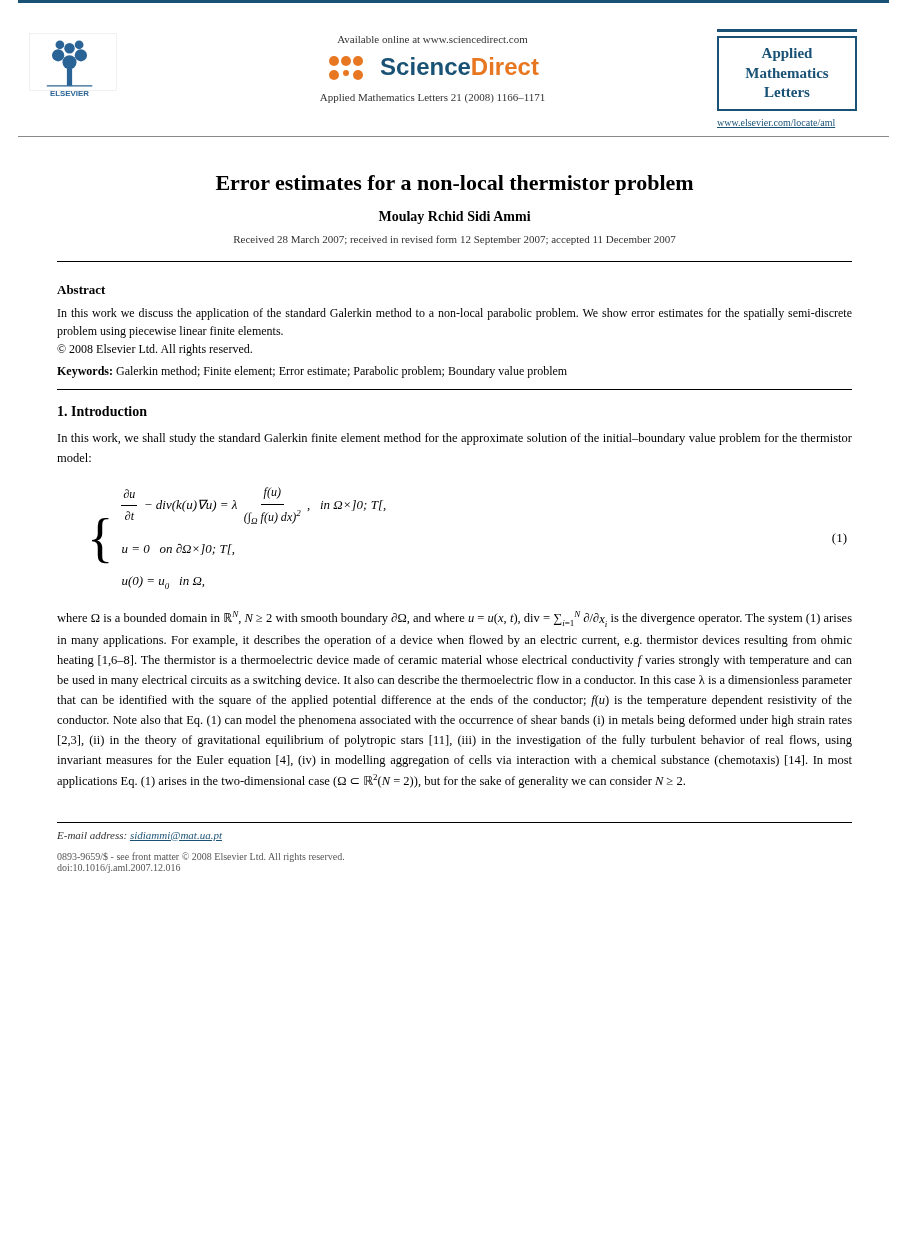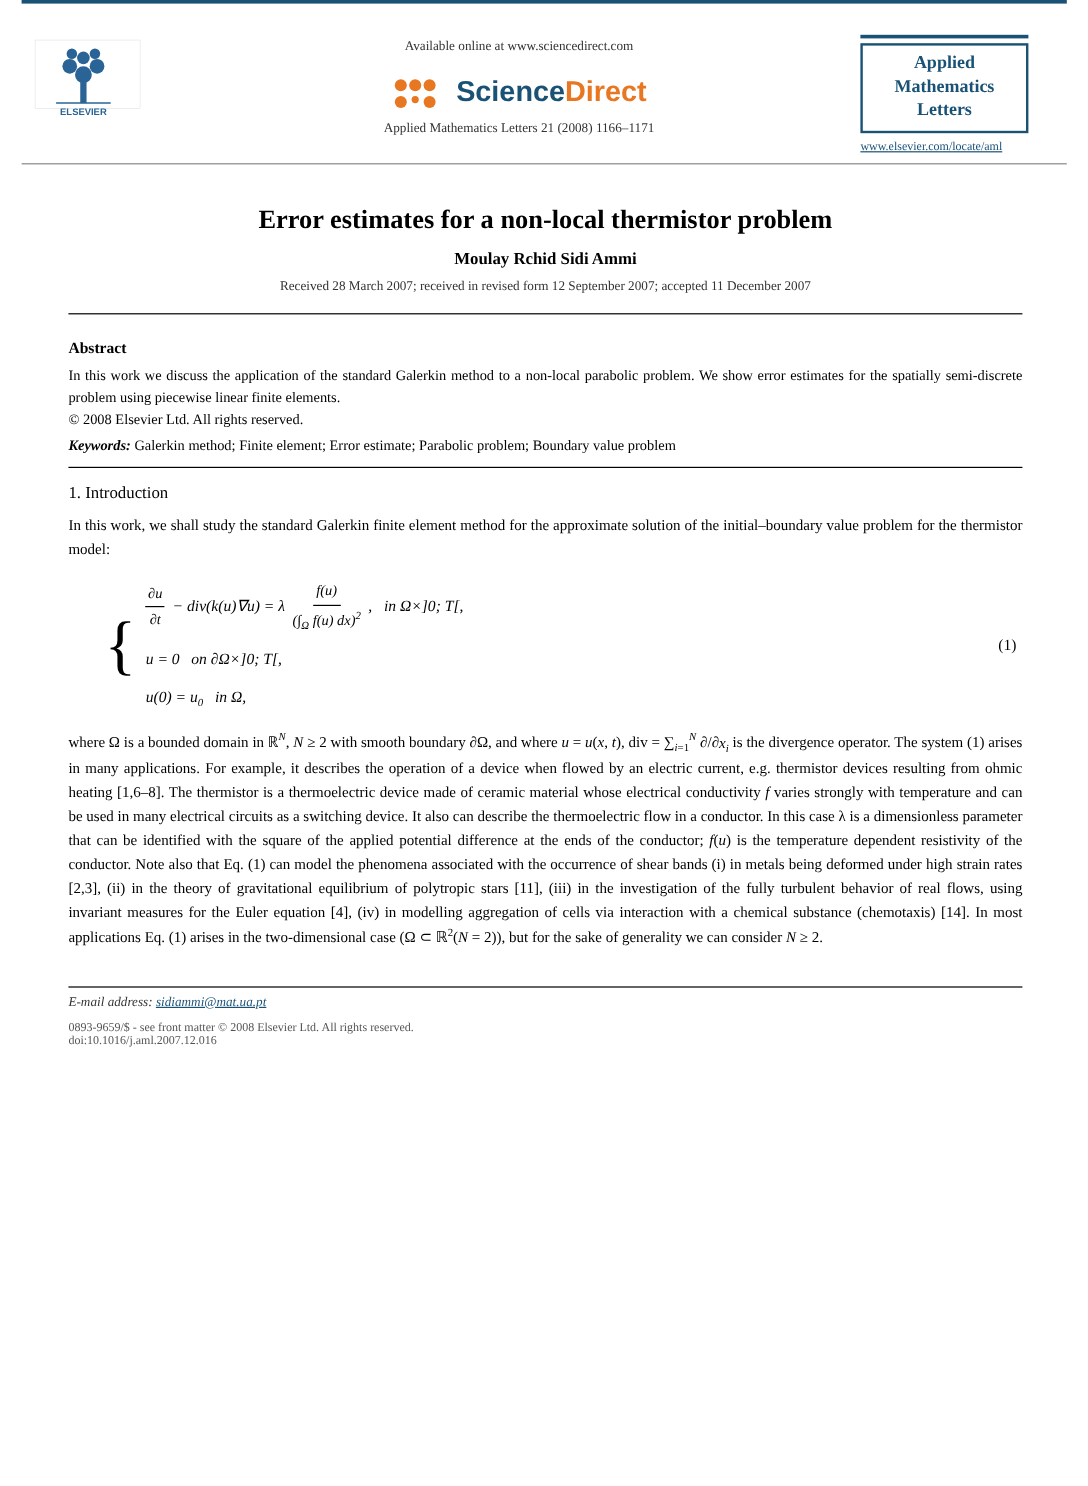--- a/index.html
+++ b/index.html
@@ -45,21 +45,21 @@
       flex: 1;
       display: flex;
       flex-direction: column;
       align-items: center;
       padding-top: 4px;
     }
 
     .available-online {
       font-size: 11px;
       color: #333;
-      margin-bottom: 16px;
+      margin-bottom: 6px;
     }
 
     .sciencedirect-logo {
       display: flex;
       align-items: center;
       gap: 6px;
       margin-bottom: 8px;
     }
 
     .journal-info-center {
@@ -162,27 +162,26 @@
       margin-top: 5px;
     }
 
     .keywords {
       font-size: 12px;
       margin-top: 6px;
       font-style: normal;
     }
 
     .keywords-label {
-      font-style: italic;
       font-weight: bold;
     }
 
     .section-heading {
       font-size: 14px;
-      font-weight: normal;
+      font-weight: bold;
       margin: 14px 0 8px 0;
     }
 
     .body-text {
       font-size: 12.5px;
       line-height: 1.6;
       text-align: justify;
       margin-bottom: 8px;
     }
 

